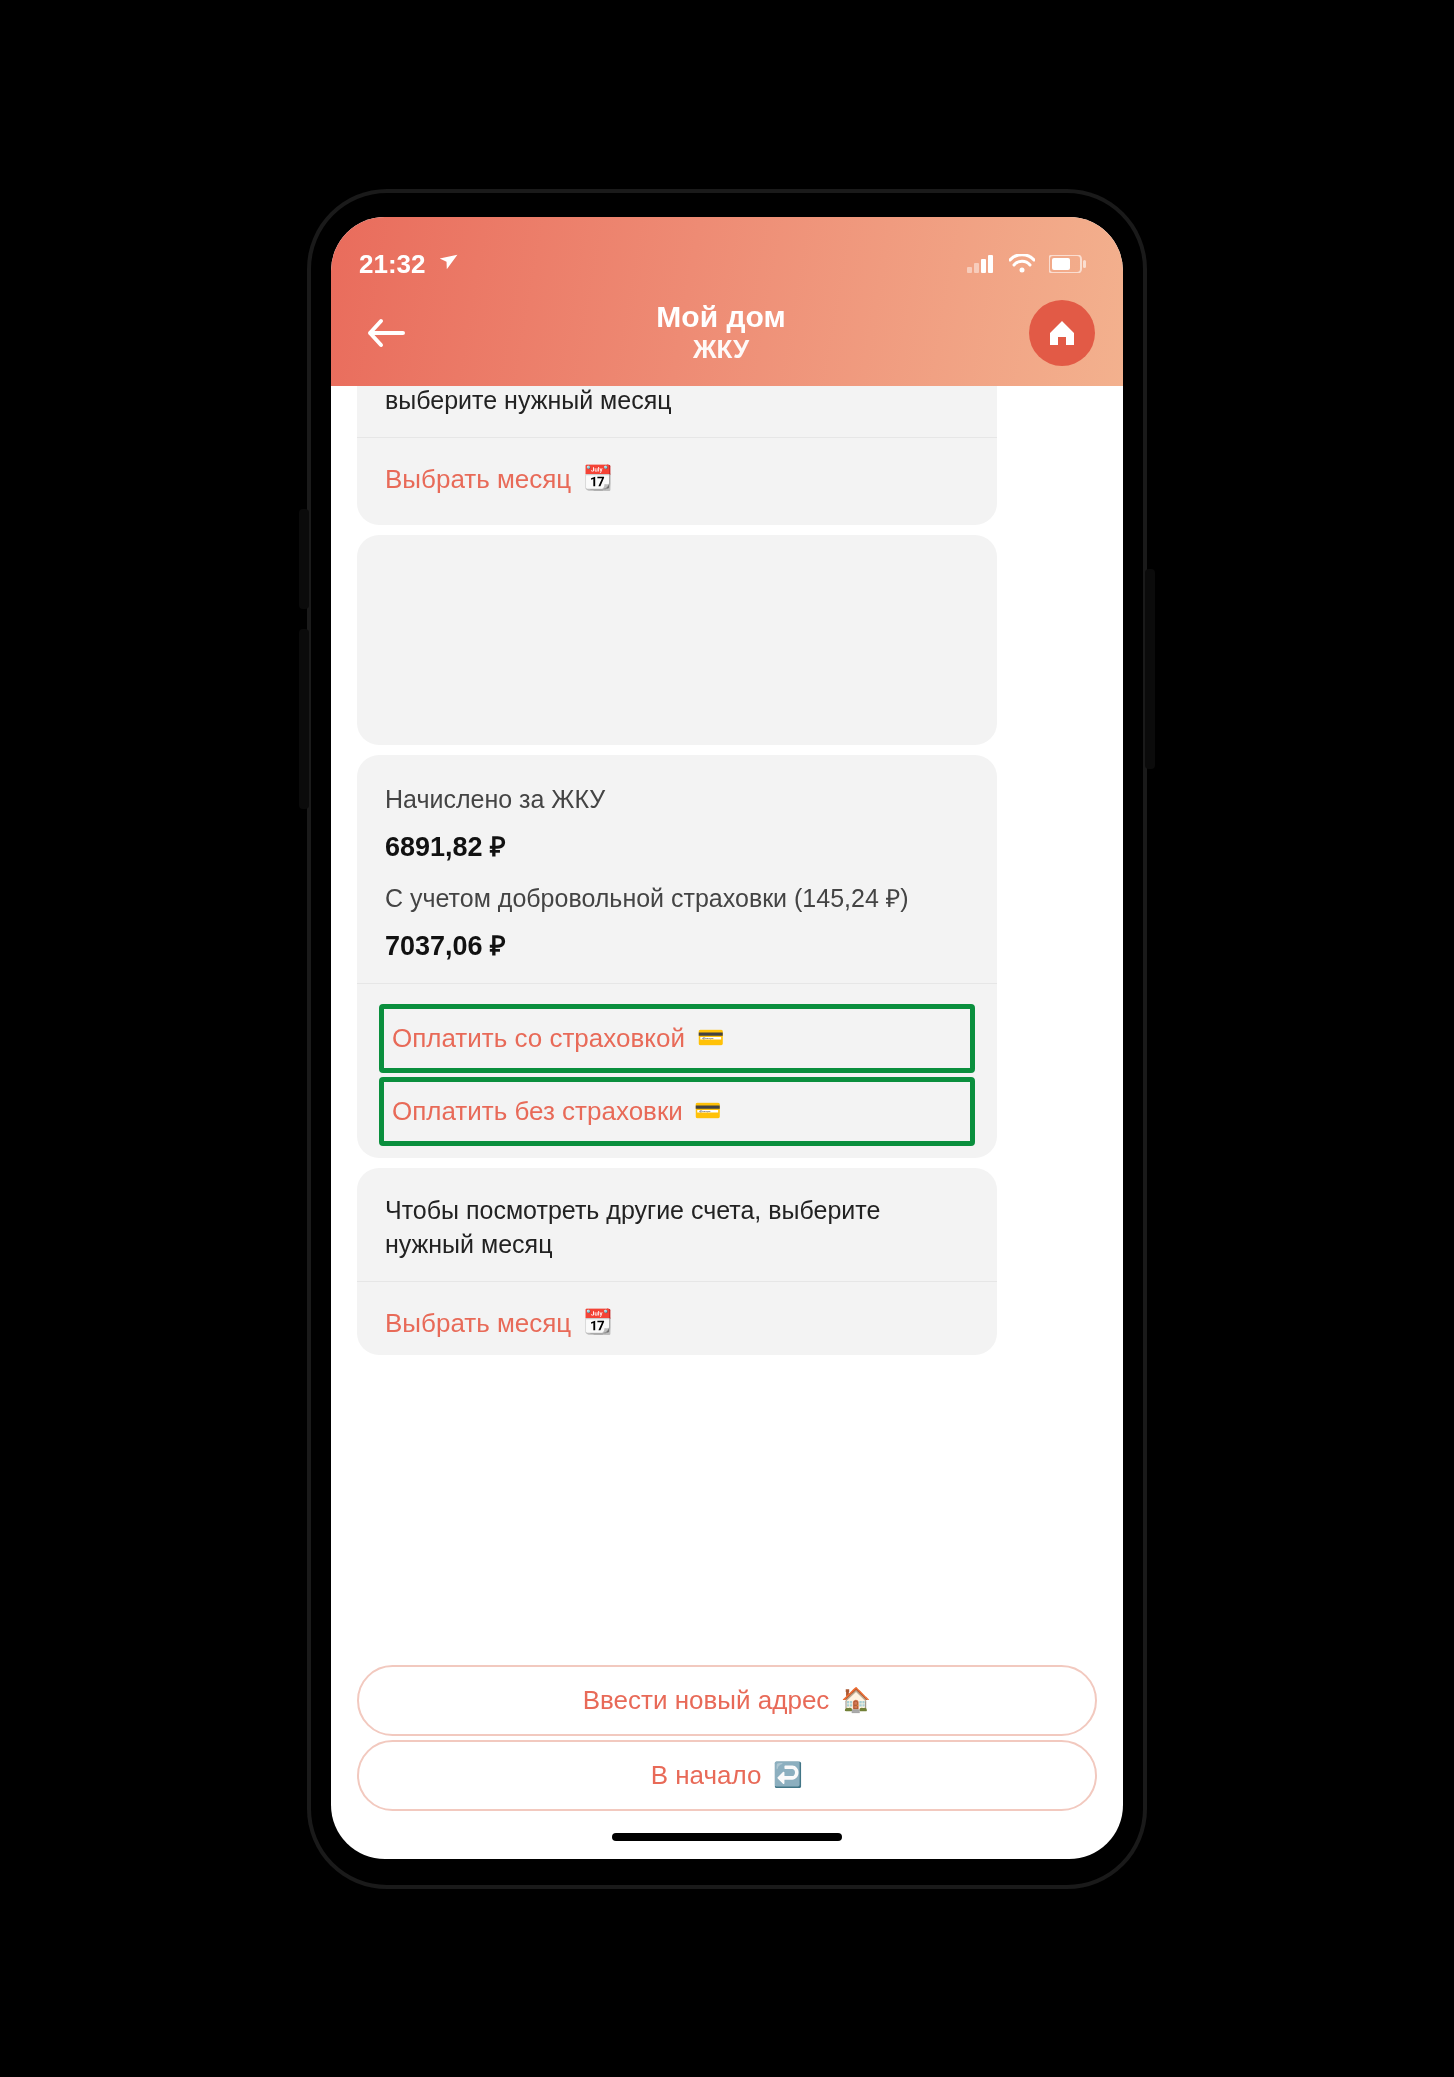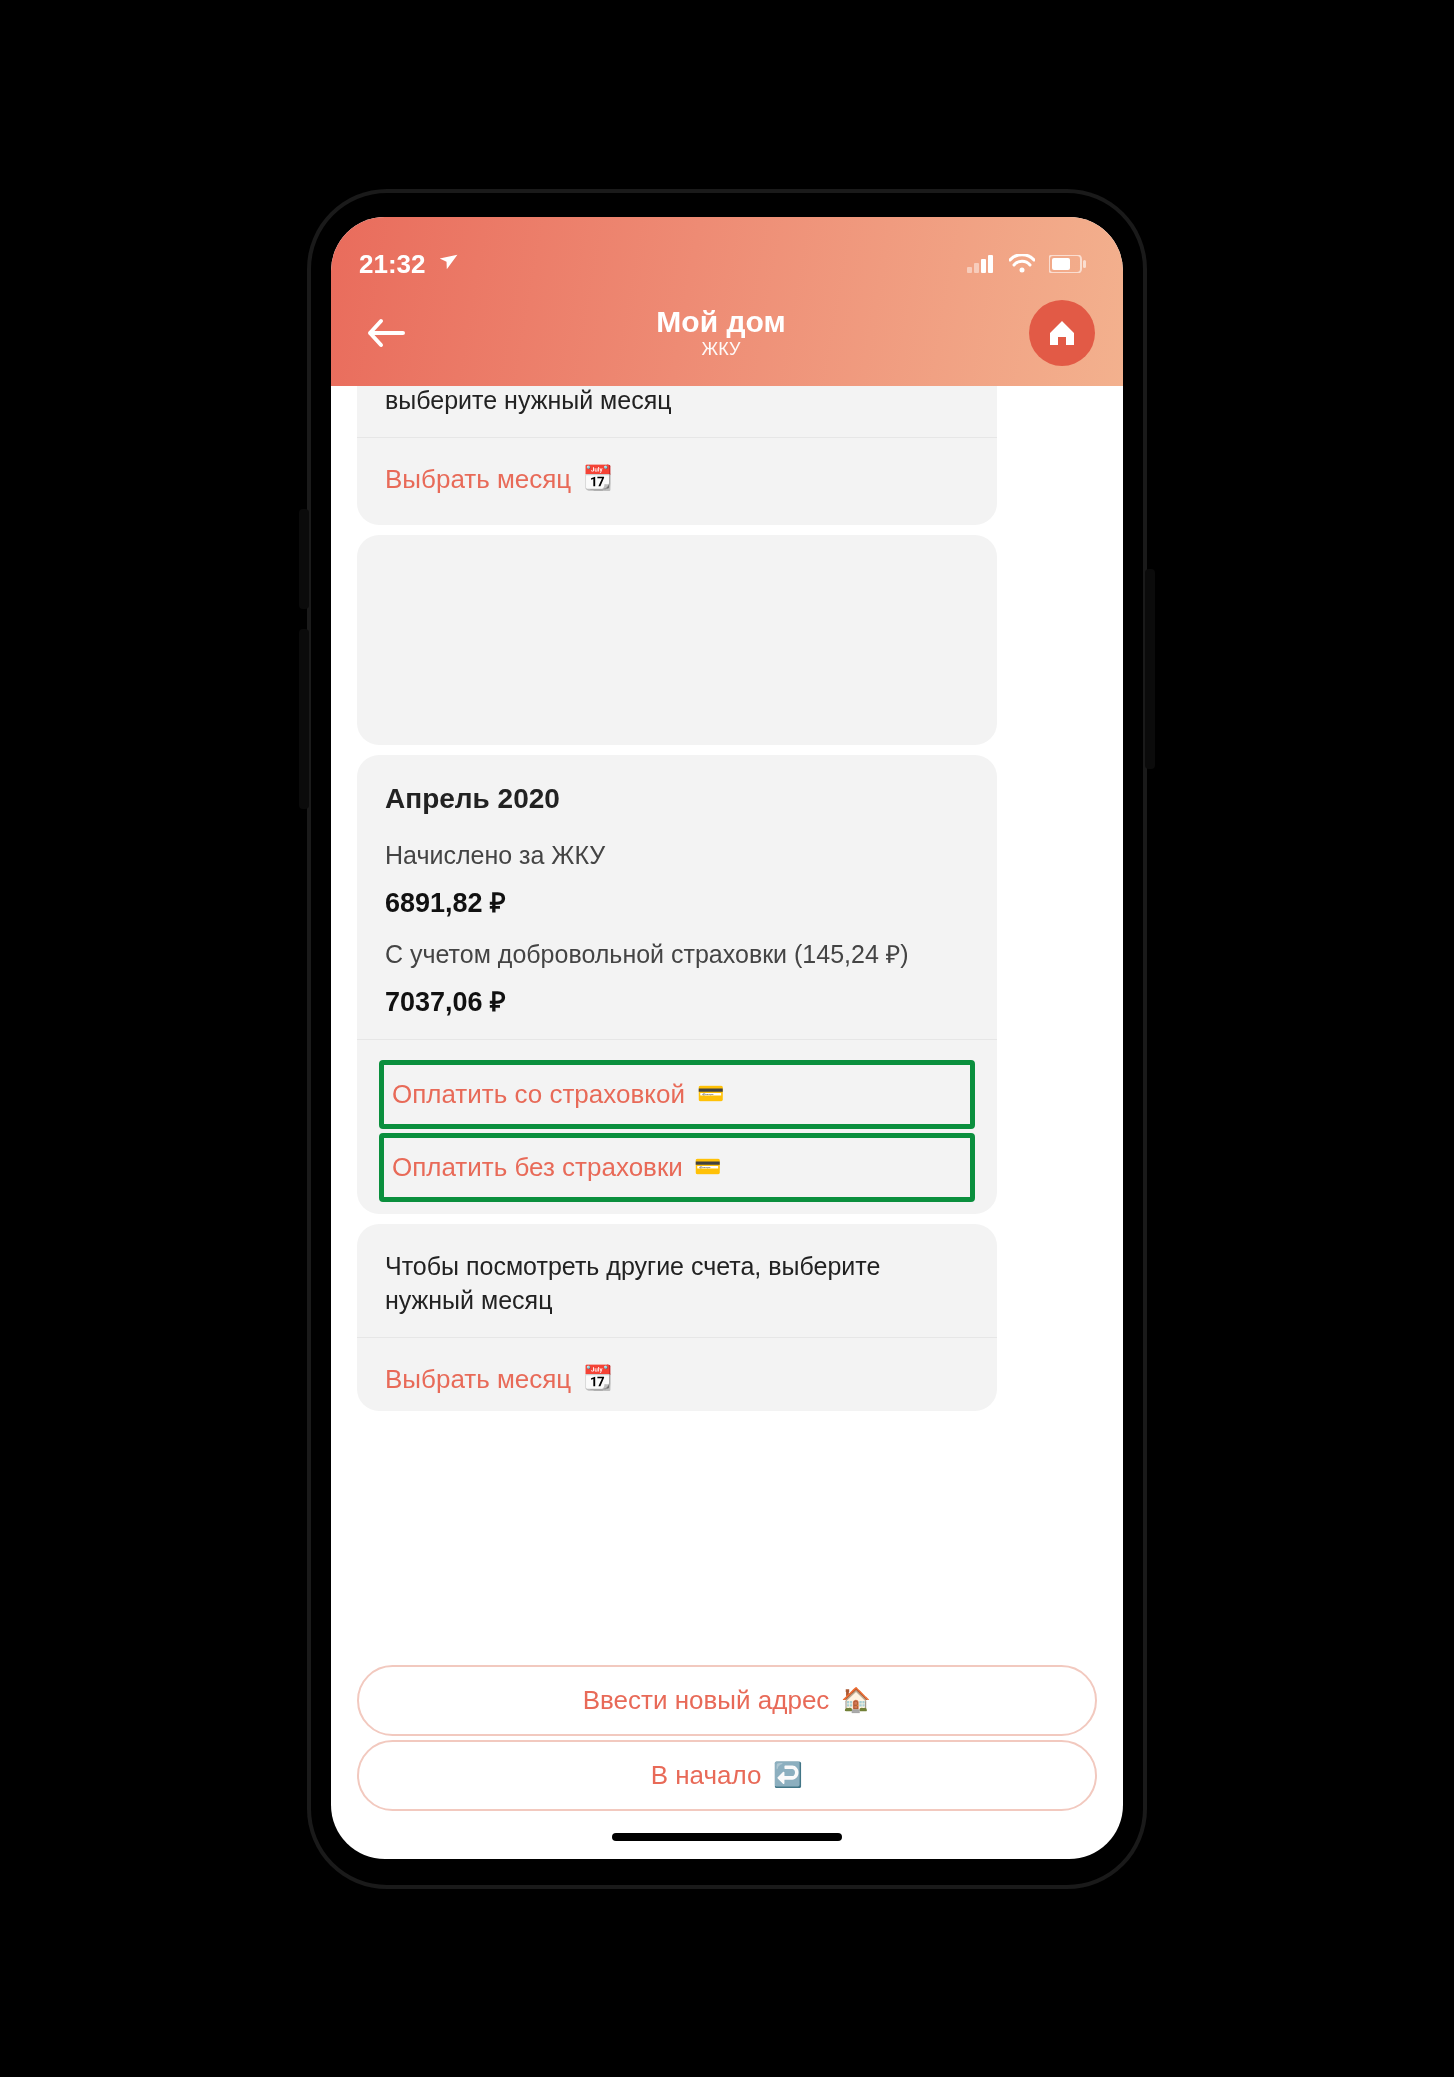--- a/index.html
+++ b/index.html
@@ -67,21 +67,21 @@
     display:flex; align-items:center; justify-content:space-between;
     padding: 14px 28px 20px 28px;
     position:relative;
   }
   .back-btn {
     width:54px; height:54px; display:flex; align-items:center; justify-content:center;
     color:#fff; cursor:pointer;
   }
   .title-wrap { text-align:center; line-height:1.15; }
   .title-main { font-size:30px; font-weight:700; }
-  .title-sub { font-size:18px; font-weight:400; opacity:.95; }
+  .title-sub { font-size:26px; font-weight:700; opacity:.95; }
   .home-btn {
     width:66px; height:66px; border-radius:50%;
     background:#e25a46; display:flex; align-items:center; justify-content:center;
     cursor:pointer;
   }
 
   
   .chat {
     flex:1; overflow:hidden;
     padding: 0 26px;
@@ -227,21 +227,20 @@
         <div class="divider"></div>
         <div class="action-row plain">
           <span>Выбрать месяц</span>
           <span class="emoji">📆</span>
         </div>
       </div>
 
       <div class="blank-bubble"></div>
 
       <div class="bubble bill-bubble">
-        <div class="bill-title">Апрель 2020</div>
 
         <div class="bill-line">Начислено за ЖКУ</div>
         <div class="bill-amount">6891,82 ₽</div>
 
         <div class="bill-line">С учетом добровольной страховки (145,24 ₽)</div>
         <div class="bill-amount">7037,06 ₽</div>
 
         <div class="divider"></div>
 
         <div class="hl-box">

